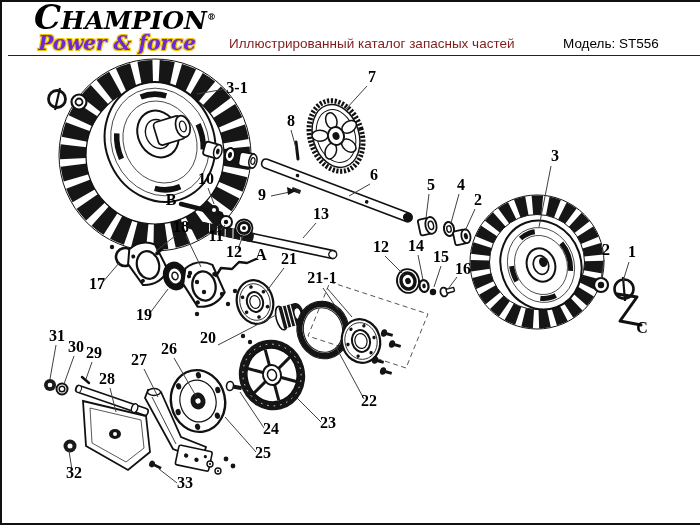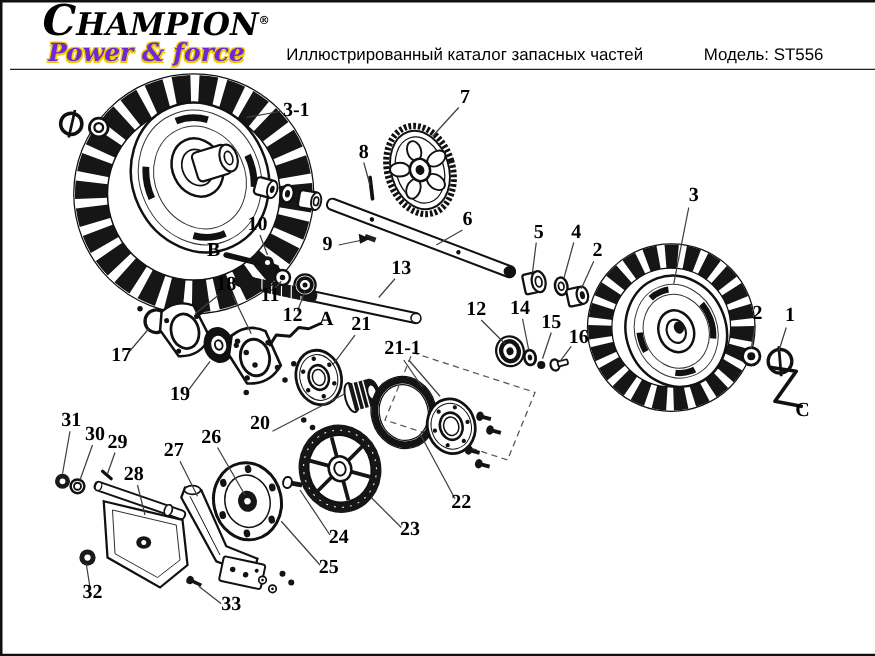--- a/index.html
+++ b/index.html
@@ -8,21 +8,21 @@
   .frame{position:absolute;inset:0;border:2px solid #111;pointer-events:none;}
   
   .logo{position:absolute;left:34px;top:4px;width:162px;}
   .logo-main{font-family:"DejaVu Serif",serif;font-style:italic;font-weight:900;
              font-size:25px;line-height:26px;color:#000;letter-spacing:0px;white-space:nowrap;}
   .logo-main::first-letter{font-size:34px;}
   .logo-reg{font-size:9px;vertical-align:super;font-style:normal;}
   .logo-tagline{font-family:"DejaVu Serif",serif;font-style:italic;font-weight:700;
                 font-size:20px;color:#6d28d9;text-align:right;margin-top:-3px;
                 text-shadow:-1px -1px 0 #eec800,1px -1px 0 #eec800,-1px 1px 0 #eec800,1px 1px 0 #eec800;}
-  .header-title{position:absolute;left:229px;top:36px;font-size:13.5px;color:#000000;}
+  .header-title{position:absolute;left:229px;top:36px;font-size:13.5px;color:#7f1d1d;}
   .header-model{position:absolute;left:563px;top:36px;font-size:13.5px;color:#000;text-align:center;}
   .header-rule{position:absolute;left:8px;right:8px;top:55px;border-top:1.5px solid #222;}
   
   svg{position:absolute;left:0;top:0;}
   .co{font-family:"Liberation Serif",serif;font-weight:700;font-size:16px;fill:#000;}
   .ln{stroke:#404040;stroke-width:1;fill:none;}
   .pt{stroke:#111;fill:#fff;}
 </style>
 </head>
 <body>

